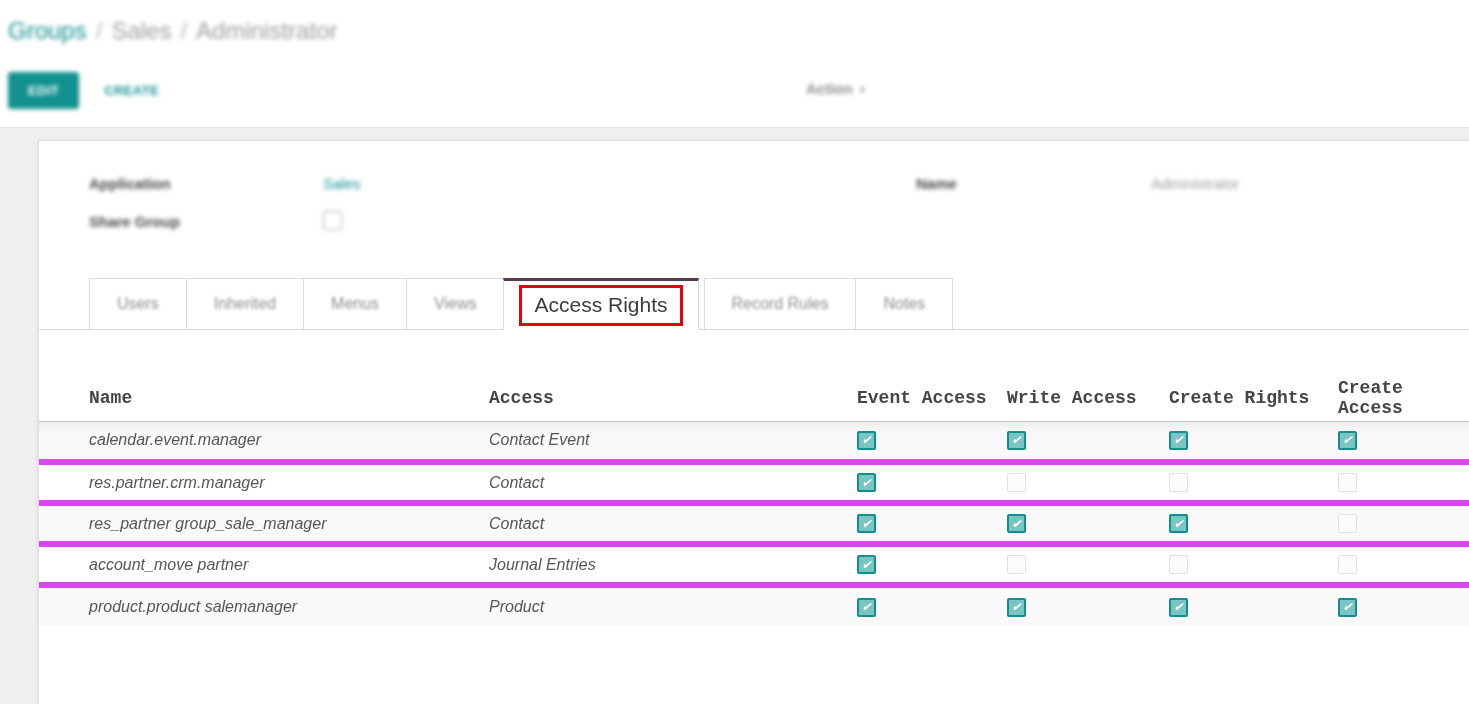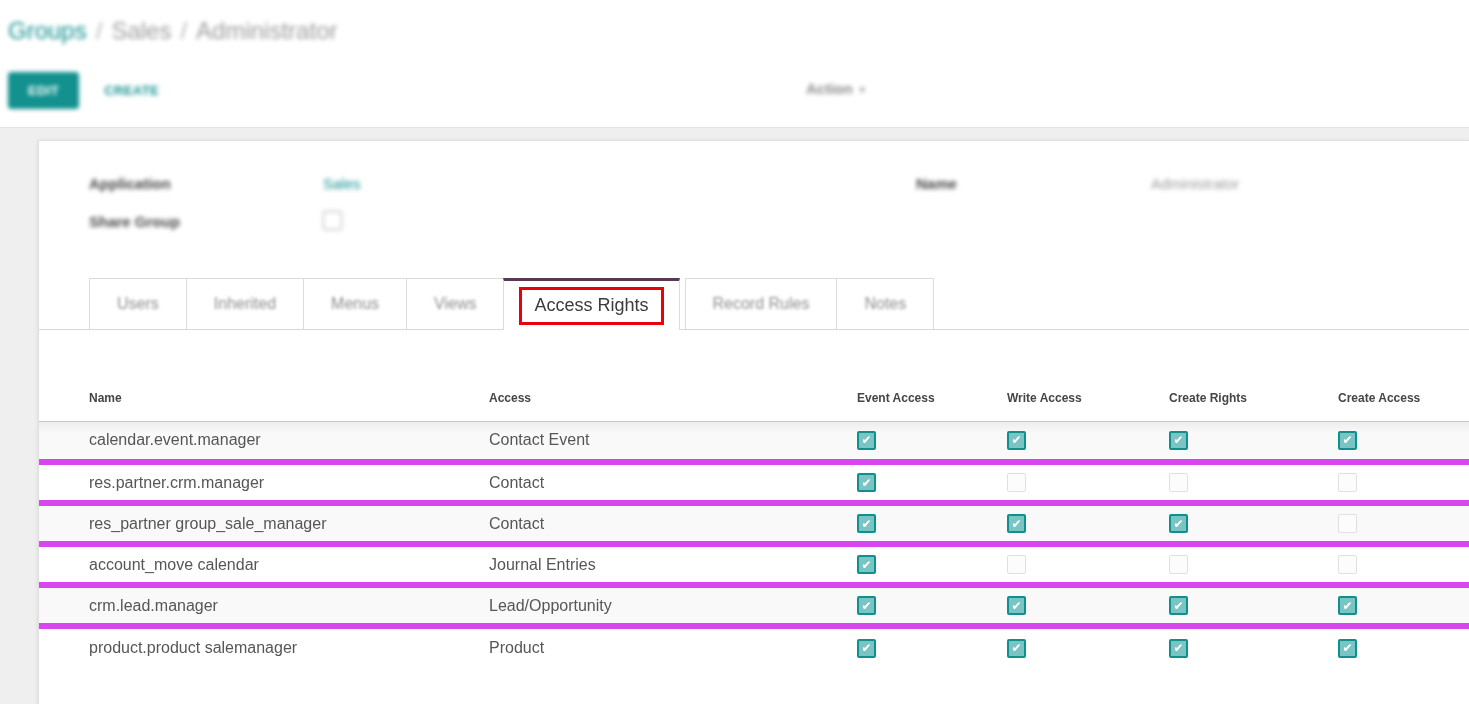--- a/index.html
+++ b/index.html
@@ -59,39 +59,39 @@
     border:1px solid #dcdcdc; border-bottom:none; background:#fff;
     font-size:16px; color:#8f8f8f; cursor:pointer; white-space:nowrap;
   }
   .tab + .tab { margin-left:-1px; }
   .tab.gap-before { margin-left:5px; }
   .tab.active {
     border-top:3px solid var(--tab-top); color:#383838; background:#fff;
     margin-bottom:-1px; height:52px; padding:0 15px; position:relative; z-index:2;
   }
   .annotation-box {
-    border:3px solid var(--red); padding:5px 12px 6px; font-size:18px; color:#3c3c3c;
+    border:3px solid var(--red); padding:5px 12px 6px; font-size:21px; color:#3c3c3c;
   }
   
   .access-table { width:100%; border-collapse:collapse; margin-top:46px; table-layout:fixed; }
   .access-table col.c-name   { width:450px; }
   .access-table col.c-object { width:368px; }
   .access-table col.c-read   { width:150px; }
   .access-table col.c-write  { width:162px; }
   .access-table col.c-create { width:169px; }
   .access-table thead th {
-    text-align:left; font-size:12px; font-weight:bold; color:#454545;
-    height:45px; padding:0; border-bottom:1px solid #c9c9c9;
+    text-align:left; font-size:18px; font-weight:bold; color:#454545;
+    height:45px; padding:0; border-bottom:1px solid #c9c9c9;font-family:Liberation Mono, monospace;
   }
   .access-table th.pad-name, .access-table td.pad-name { padding-left:50px; }
   .access-table tbody td {
     height:41px; font-size:16px; color:#565656; padding:0;
     border-top:6px solid #d946ef; vertical-align:middle;
   }
-  .access-table tbody tr { background:#fff; cursor:pointer; }
+  .access-table tbody tr { background:#fff; cursor:pointer;font-style:italic; }
   .access-table tbody tr:nth-child(odd) { background:#f9f9f9; }
   .access-table tbody tr:first-child td { border-top:none; }
   .access-table tbody tr:first-child { background:linear-gradient(to bottom,#ececec 0,#f9f9f9 12px); }
   .cb {
     width:19px; height:19px; display:flex; align-items:center; justify-content:center;
     border-radius:2px; cursor:pointer;
   }
   .cb.checked { border:2px solid var(--cb-border); background:var(--cb-fill); color:#fff; font-size:12px; line-height:1; }
   .cb.unchecked { border:1px solid #e0e0e0; background:#fcfcfc; color:transparent; }
   
@@ -230,59 +230,35 @@
               <td>
                 <div class="cb checked">
                   <span>✔</span>
                 </div>
               </td>
               <td>
                 <div class="cb unchecked"></div>
               </td>
             </tr>
             <tr>
-              <td class="pad-name">account_move calendar</td>
+              <td class="pad-name">account_move partner</td>
               <td>Journal Entries</td>
               <td>
                 <div class="cb checked">
                   <span>✔</span>
                 </div>
               </td>
               <td>
                 <div class="cb unchecked"></div>
               </td>
               <td>
                 <div class="cb unchecked"></div>
               </td>
               <td>
                 <div class="cb unchecked"></div>
-              </td>
-            </tr>
-            <tr>
-              <td class="pad-name">crm.lead.manager</td>
-              <td>Lead/Opportunity</td>
-              <td>
-                <div class="cb checked">
-                  <span>✔</span>
-                </div>
-              </td>
-              <td>
-                <div class="cb checked">
-                  <span>✔</span>
-                </div>
-              </td>
-              <td>
-                <div class="cb checked">
-                  <span>✔</span>
-                </div>
-              </td>
-              <td>
-                <div class="cb checked">
-                  <span>✔</span>
-                </div>
               </td>
             </tr>
             <tr>
               <td class="pad-name">product.product salemanager</td>
               <td>Product</td>
               <td>
                 <div class="cb checked">
                   <span>✔</span>
                 </div>
               </td>

